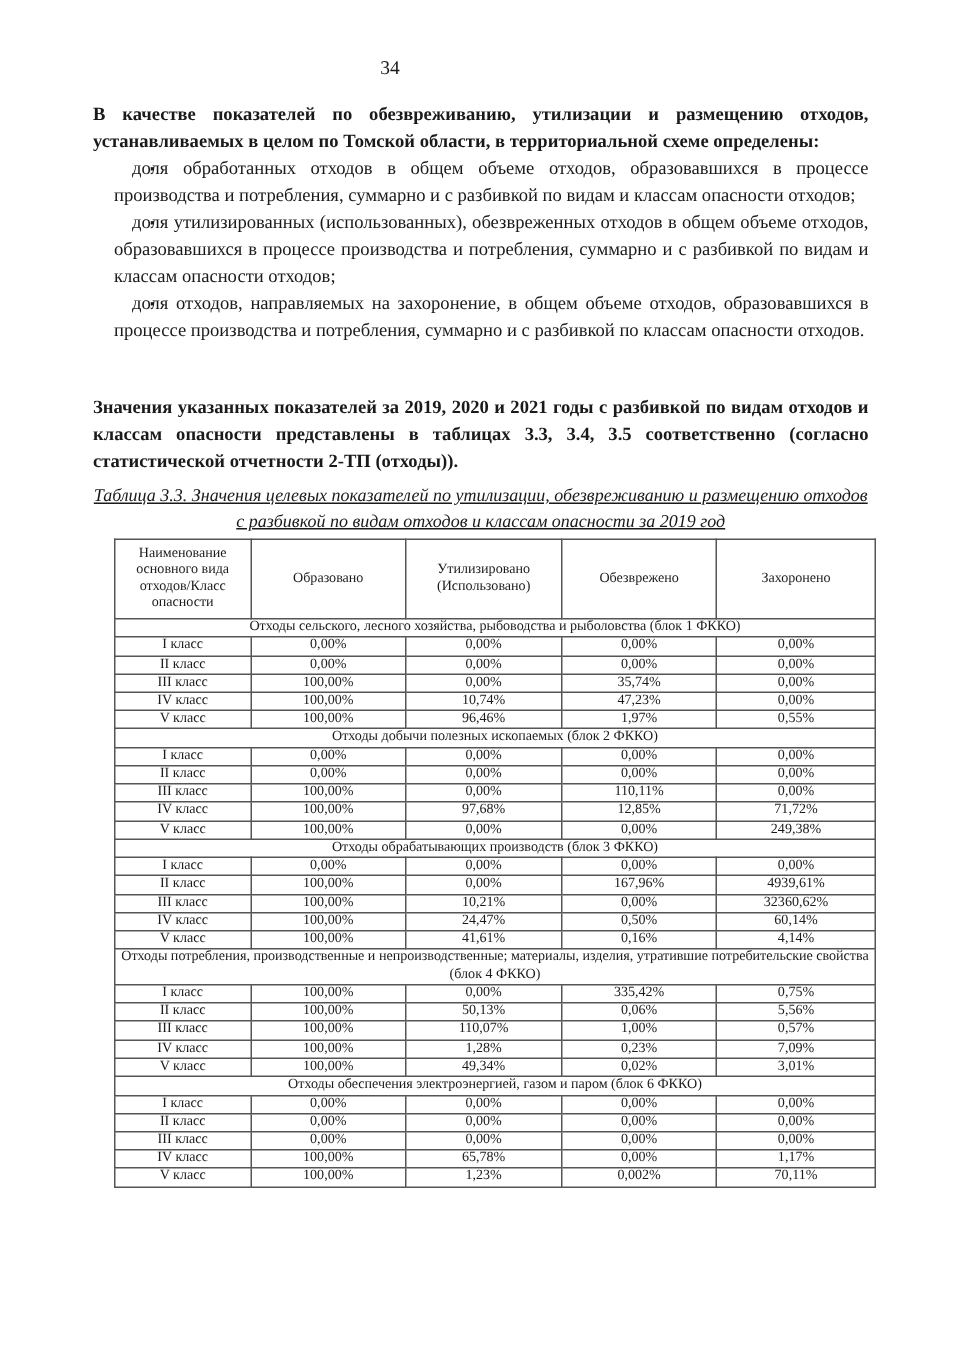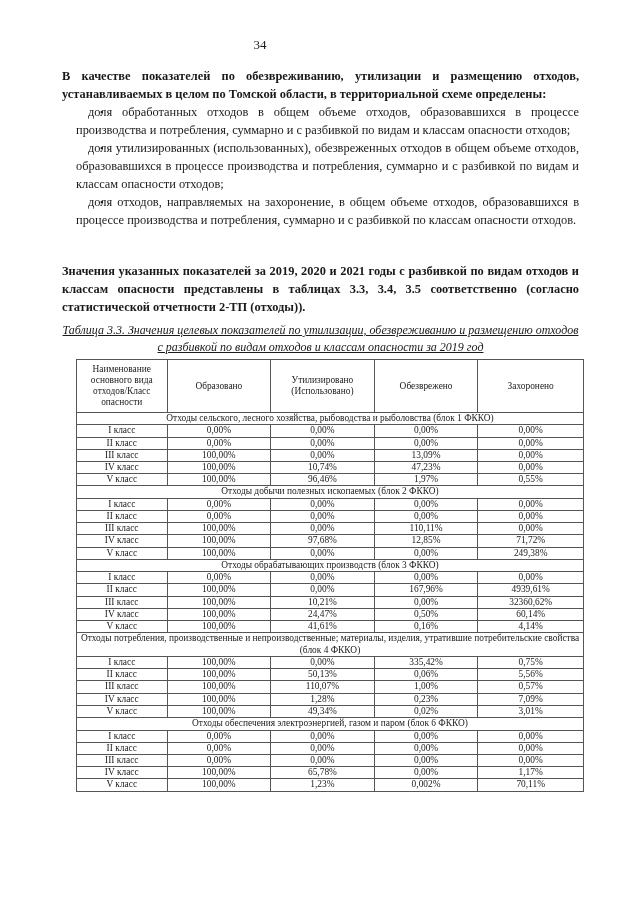--- a/index.html
+++ b/index.html
@@ -72,21 +72,21 @@
         <td>II класс</td>
         <td>0,00%</td>
         <td>0,00%</td>
         <td>0,00%</td>
         <td>0,00%</td>
       </tr>
       <tr>
         <td>III класс</td>
         <td>100,00%</td>
         <td>0,00%</td>
-        <td>13,09%</td>
+        <td>35,74%</td>
         <td>0,00%</td>
       </tr>
       <tr>
         <td>IV класс</td>
         <td>100,00%</td>
         <td>10,74%</td>
         <td>47,23%</td>
         <td>0,00%</td>
       </tr>
       <tr>

